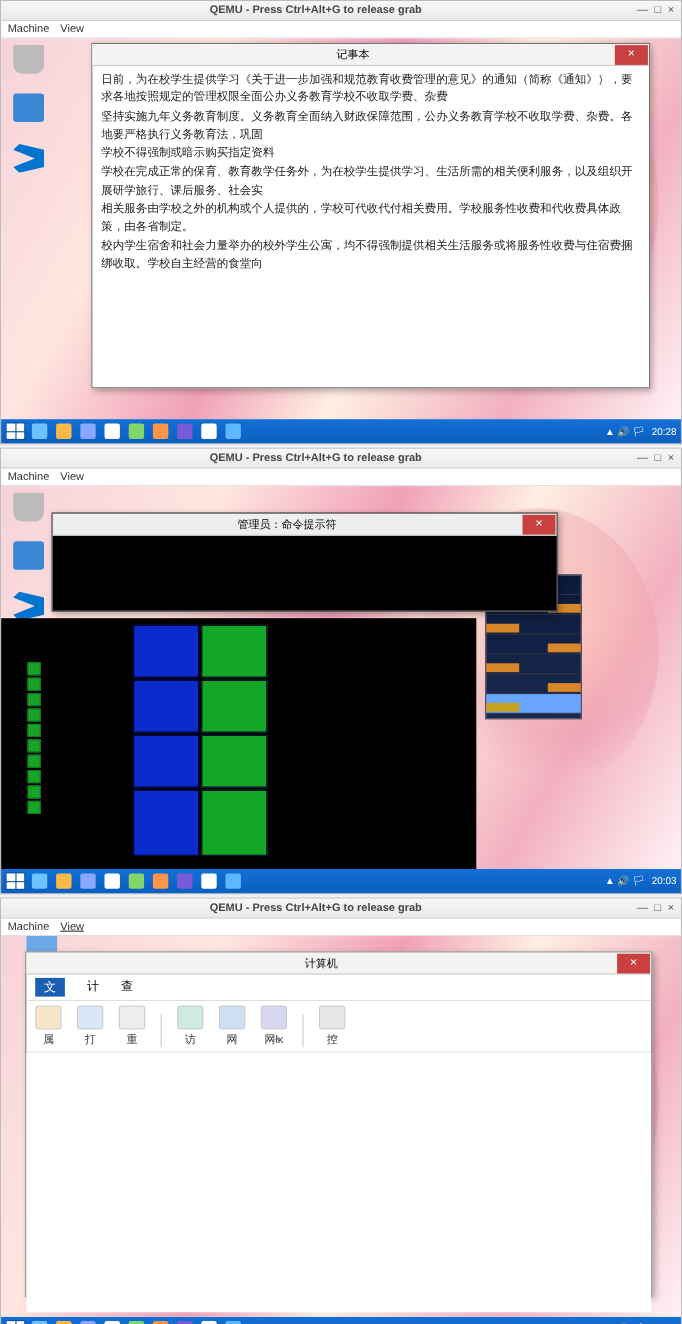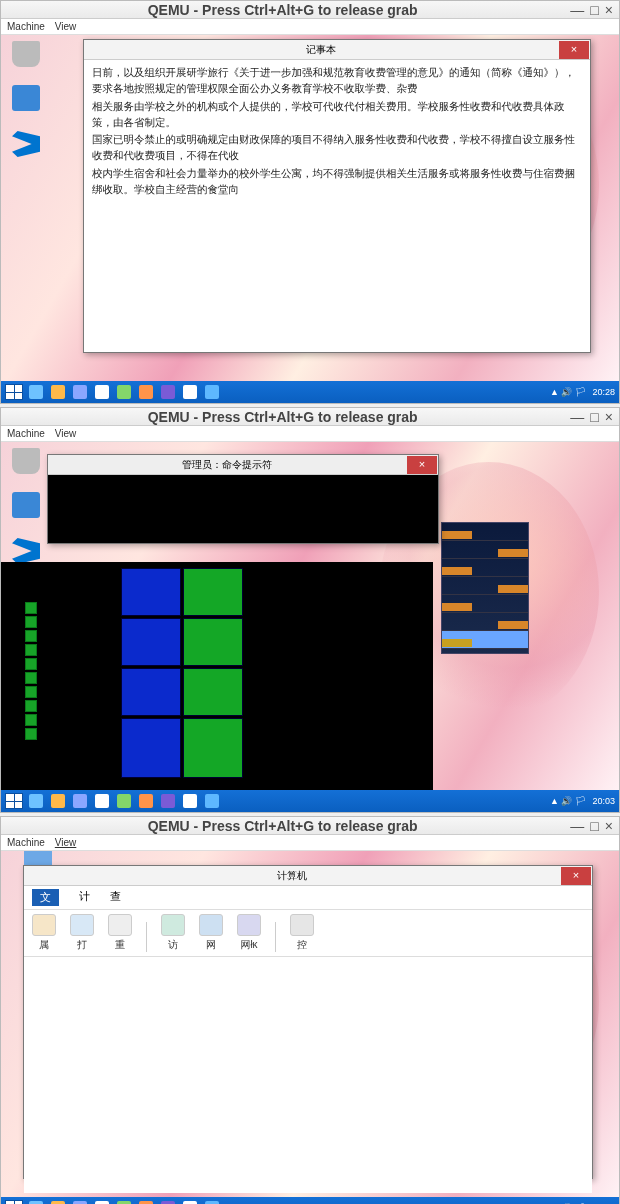--- a/index.html
+++ b/index.html
@@ -1,20 +1,20 @@
 <!DOCTYPE html>
 <html><head>
 <meta charset="utf-8">
 <style>
   * { box-sizing: border-box; margin: 0; padding: 0; }
   body { width: 620px; background: #f0f0f0; font-family: "Microsoft YaHei", sans-serif; font-size: 11px; }
   
   
   .screen { width: 620px; border: 1px solid #bbb; background: #fff; margin-bottom: 3px; position: relative; }
-  .qemu-titlebar { height: 18px; background: linear-gradient(#f7f7f7,#eaeaea); border-bottom:1px solid #ccc; display:flex; align-items:center; font-size:14px; color:#444;justify-content:space-between; }
+  .qemu-titlebar { height: 18px; background: linear-gradient(#f7f7f7,#eaeaea); border-bottom:1px solid #ccc; display:flex; align-items:center; font-size:10px; color:#444;justify-content:space-between; }
   .qemu-title { flex:1; text-align:center; font-weight:bold; }
   .qemu-controls { display:flex; gap:6px; padding:0 6px; color:#555; }
   .qemu-menu { height:16px; padding:2px 6px; font-size:10px; color:#333; display:flex; gap:10px; border-bottom:1px solid #ddd; }
   
   
   .desktop { position:relative; height:346px; background: linear-gradient(120deg,#f6d2d9 0%,#ffe6e0 25%,#f0a0b8 45%,#ffefe2 60%,#f2b0c0 80%,#fff2f5 100%); overflow:hidden; }
   .desktop.big { height:348px; }
   .wall-swirl { position:absolute; right:20px; top:20px; width:220px; height:260px; border-radius:50%; background: radial-gradient(circle at 60% 40%, rgba(255,200,180,0.6), rgba(230,140,160,0.3) 50%, transparent 70%); }
   
   .desk-icon { position:absolute; width:34px; height:40px; text-align:center; font-size:8px; color:#222; }
@@ -36,21 +36,21 @@
   .win-title { height:20px; background:#f3f3f3; border-bottom:1px solid #ccc; display:flex; align-items:center; font-size:10px; }
   .win-title .t { flex:1; text-align:center; }
   .win-close { width:30px; height:18px; background:#c94040; color:#fff; text-align:center; line-height:16px; font-size:11px; margin:1px; }
   
   
   .notepad { left:82px; top:4px; width:508px; height:314px; }
   .notepad-body { padding:4px 8px; font-size:10.5px; line-height:1.55; color:#222; height:292px; overflow:hidden; }
   .notepad-body p { margin-bottom:1px; }
   
   
-  .cmd { left:46px; top:12px; width:392px; height:90px; background:#000; }
+  .cmd { left:46px; top:24px; width:460px; height:90px; background:#000; }
   .cmd-title { background:#eee; }
   .cmd-body { background:#000; color:#ddd; font-family:Consolas,monospace; font-size:10px; padding:2px 4px; white-space:pre; }
   
   
   .gamearea { position:absolute; left:0; top:120px; width:432px; height:228px; background:#000; }
   .tetris-well { position:absolute; left:24px; top:6px; width:90px; height:214px; }
   .tb-block { position:absolute; width:12px; height:12px; background:#17a428; border:1px solid #0a7a1a; }
   .tetris-grid { position:absolute; left:120px; top:6px; width:188px; height:214px; }
   .cell { position:absolute; border:1px solid #003; }
   .cblue { background:#0b2acc; }
@@ -98,23 +98,25 @@
     <div class="desk-icon vs" style="left:8px; top:96px;">
         <div class="ic"></div>
       </div>
 
     <div class="win notepad">
       <div class="win-title">
         <div class="t">记事本</div>
         <div class="win-close">×</div>
       </div>
       <div class="notepad-body">
-        <p>日前，以及组织开展研学旅行《关于进一步加强和规范教育收费管理的意见》的通知（简称《通知》），要求各地按照规定的管理权限全面公办义务教育学校不收取学费、杂费</p>
+        <p>日前，为在校学生提供学习《关于进一步加强和规范教育收费管理的意见》的通知（简称《通知》），要求各地按照规定的管理权限全面公办义务教育学校不收取学费、杂费</p>
+        <p>坚持实施九年义务教育制度。义务教育全面纳入财政保障范围，公办义务教育学校不收取学费、杂费。各地要严格执行义务教育法，巩固</p>
+        <p>学校不得强制或暗示购买指定资料</p>
+        <p>学校在完成正常的保育、教育教学任务外，为在校学生提供学习、生活所需的相关便利服务，以及组织开展研学旅行、课后服务、社会实</p>
         <p>相关服务由学校之外的机构或个人提供的，学校可代收代付相关费用。学校服务性收费和代收费具体政策，由各省制定。</p>
-        <p>国家已明令禁止的或明确规定由财政保障的项目不得纳入服务性收费和代收费，学校不得擅自设立服务性收费和代收费项目，不得在代收</p>
         <p>校内学生宿舍和社会力量举办的校外学生公寓，均不得强制提供相关生活服务或将服务性收费与住宿费捆绑收取。学校自主经营的食堂向</p>
 
       </div>
     </div>
   </div>
   <div class="taskbar">
     <div class="tb-start">
         <div></div>
         <div></div>
         <div></div>

